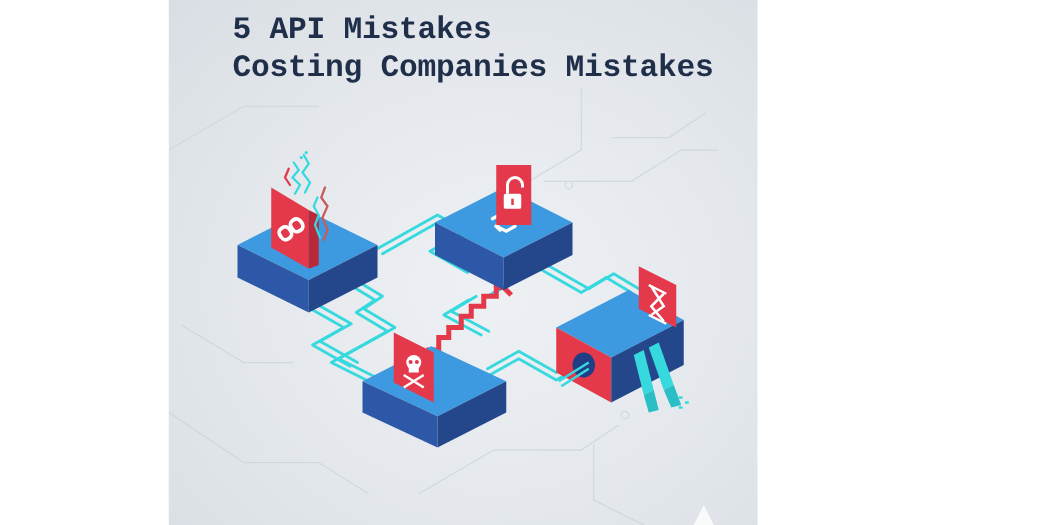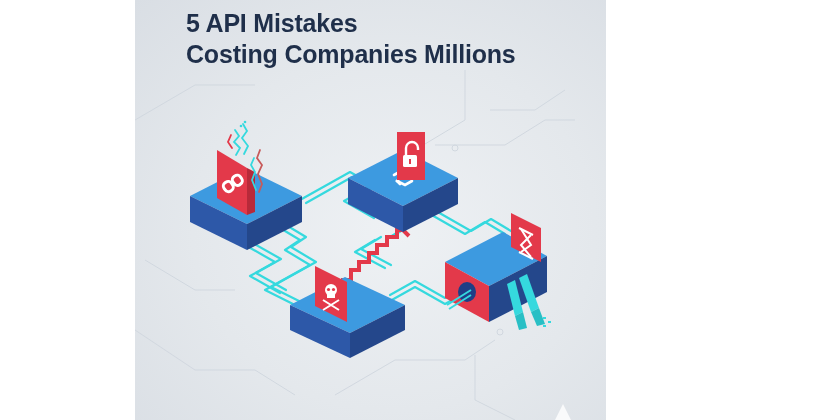--- a/index.html
+++ b/index.html
@@ -1,29 +1,29 @@
 <!DOCTYPE html>
 <html><head>
 <meta charset="utf-8">
 <style>
   html, body { margin:0; padding:0; }
   body { width:840px; height:420px; background:#ffffff; position:relative; overflow:hidden; font-family:"Liberation Sans", sans-serif; }
   .panel { position:absolute; left:135px; top:0; width:471px; height:420px;
     background: radial-gradient(ellipse at 55% 55%, #eef1f4 0%, #e4e8ec 55%, #d9dee4 100%); overflow:hidden; }
-  .title { position:absolute; left:51px; top:8px; color:#1f2f4a; font-weight:700; font-size:25px; line-height:31px; letter-spacing:-0.2px; margin:0; }
+  .title { position:absolute; left:51px; top:8px; color:#1f2f4a; font-weight:700; font-size:25px; line-height:31px; letter-spacing:-0.2px; margin:0;font-family:Liberation Mono, monospace; }
   .title span { display:block; }
   svg.art { position:absolute; left:0; top:0; }
 </style>
 </head>
 <body>
 
 <div class="panel">
   <h1 class="title">
     <span>5 API Mistakes</span>
-    <span>Costing Companies Millions</span>
+    <span>Costing Companies Mistakes</span>
   </h1>
 
   <svg class="art" width="471" height="420" viewBox="0 0 471 420">
 
     <g stroke="#cfd6de" stroke-width="1" fill="none" opacity="0.9">
       <path d="M0 120 L60 85 L120 85"></path>
       <path d="M330 70 L330 120 L280 150"></path>
       <path d="M300 145 L370 145 L410 120 L440 120"></path>
       <path d="M355 110 L400 110 L430 90"></path>
       <path d="M0 330 L60 370 L120 370 L160 395"></path>

